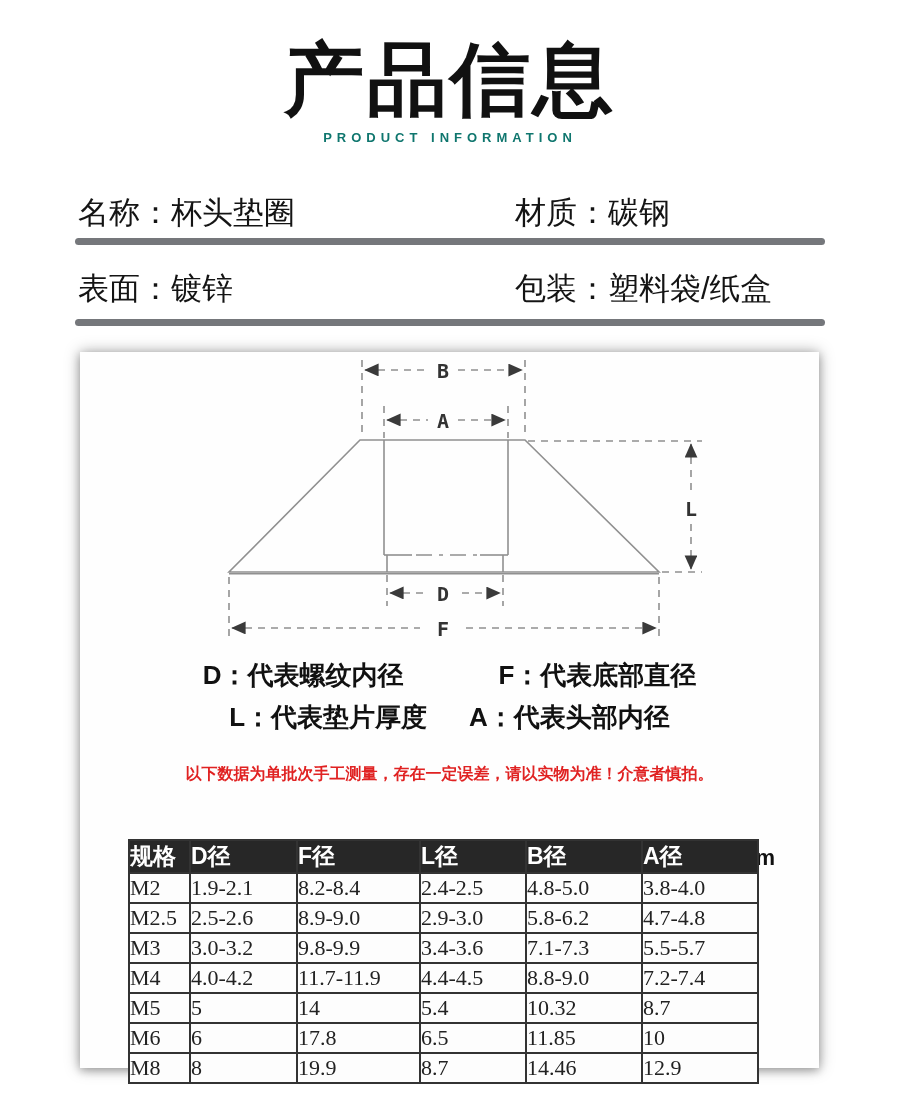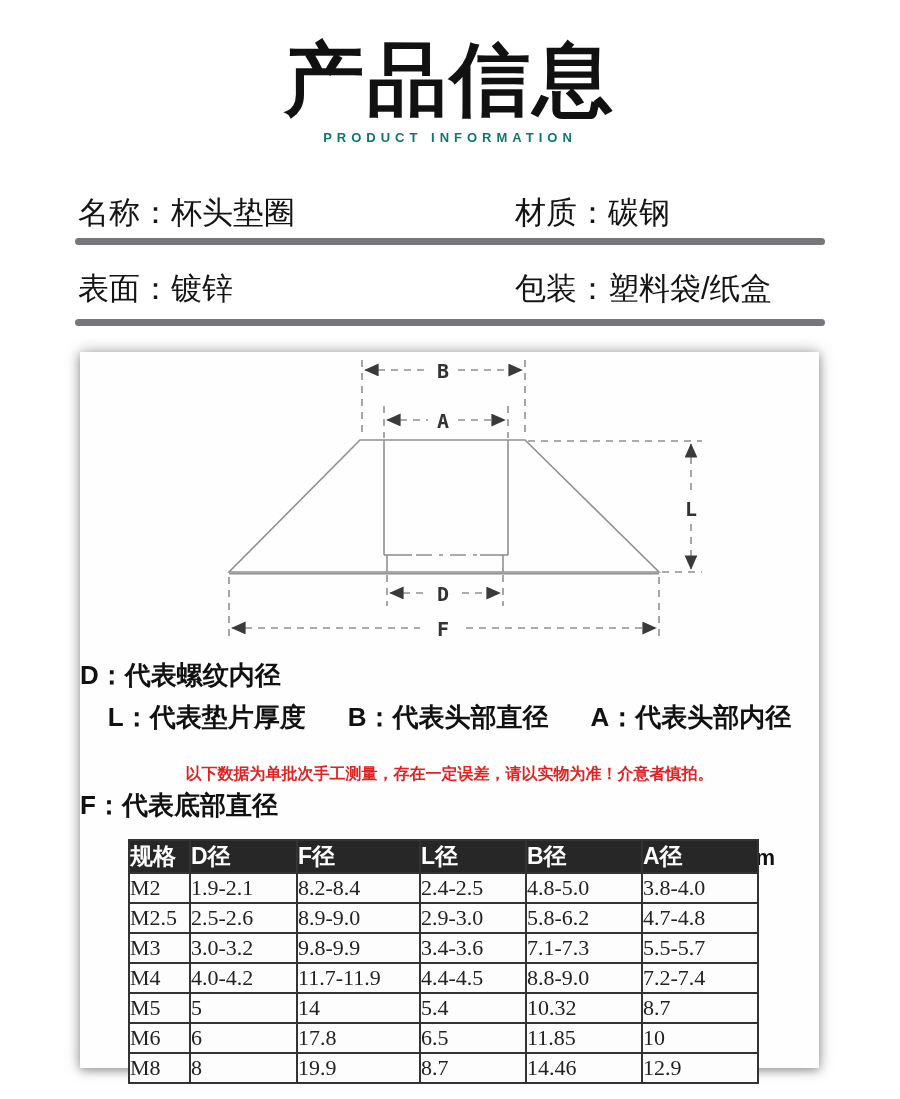--- a/index.html
+++ b/index.html
@@ -21,21 +21,21 @@
   .div2{top:319px;}
 
   .photo-frame{position:absolute;left:80px;top:352px;width:739px;height:716px;background:#fefefe;
                box-shadow:0 0 14px rgba(0,0,0,0.35),0 3px 8px rgba(0,0,0,0.22);}
 
   .diagram-svg{position:absolute;left:0;top:0;width:739px;height:300px;}
   .dim-label{font-family:"DejaVu Sans Mono","Liberation Mono",monospace;font-size:20px;font-weight:700;fill:#333;}
 
   .legend-line{position:absolute;left:0;width:100%;display:flex;justify-content:center;
                font-size:26px;font-weight:700;color:#111;}
-  .legend1{top:306px;gap:95px;flex-direction:column;}
+  .legend1{top:306px;gap:95px;}
   .legend2{top:348px;gap:42px;justify-content:center;}
 
   .warning{position:absolute;top:412px;left:0;width:100%;text-align:center;
            font-size:16px;font-weight:700;color:#e02222;}
 
   .unit-label{position:absolute;top:455px;right:44px;font-size:22px;font-weight:600;color:#111;margin-top:36px;}
 
   table.spec{position:absolute;left:48px;top:487px;width:629px;border-collapse:collapse;
              table-layout:fixed;background:#fdfdfd;}
   table.spec th,table.spec td{border:2px solid #333;text-align:left;padding:0;overflow:hidden;margin-top:32px;}
@@ -116,21 +116,20 @@
       <text class="dim-label" x="357" y="249">D</text>
       <text class="dim-label" x="357" y="284">F</text>
     </svg>
 
     <div class="legend-line legend1">
       <span>D：代表螺纹内径</span>
       <span>F：代表底部直径</span>
     </div>
     <div class="legend-line legend2">
       <span>L：代表垫片厚度</span>
-      <span>B：代表头部直径</span>
       <span>A：代表头部内径</span>
     </div>
 
     <div class="warning">以下数据为单批次手工测量，存在一定误差，请以实物为准！介意者慎拍。</div>
 
     <div class="unit-label">单位：mm</div>
 
     <table class="spec">
       <colgroup>
         <col style="width:61px">

